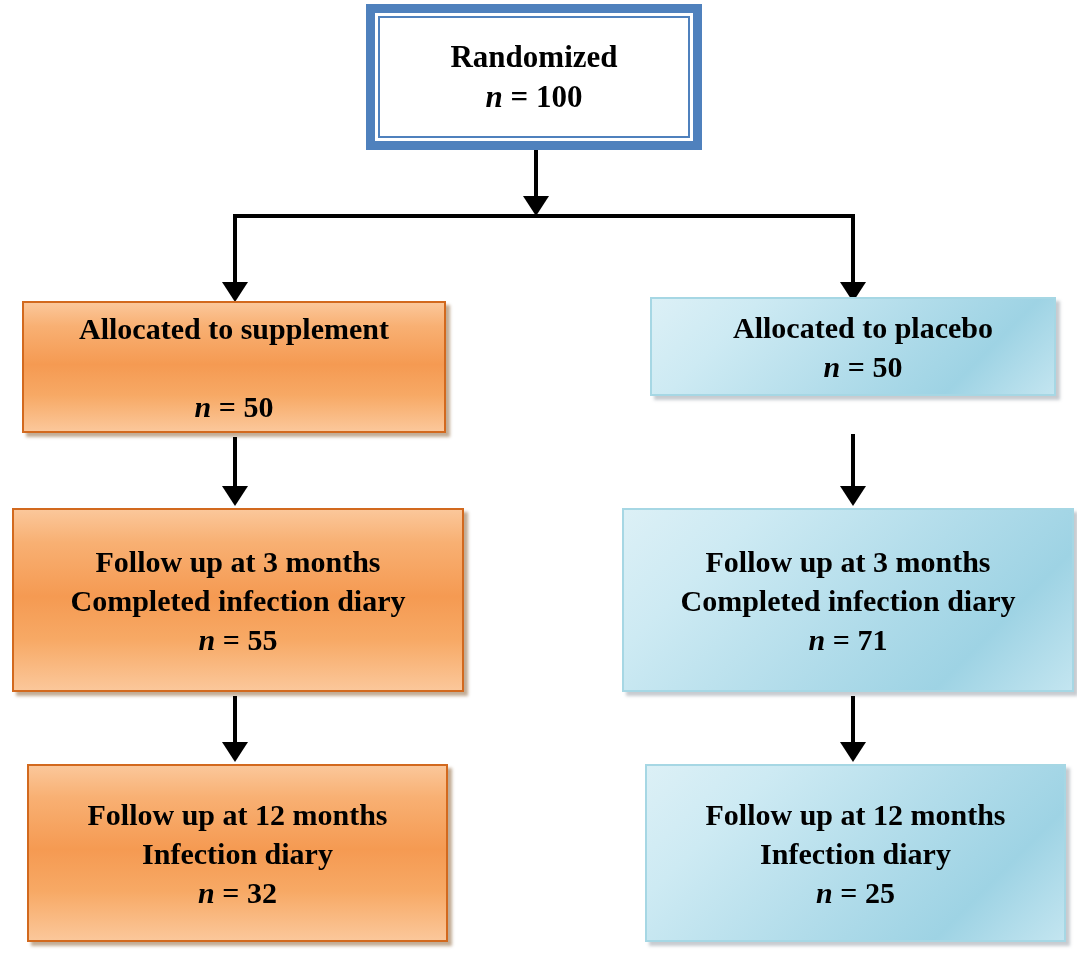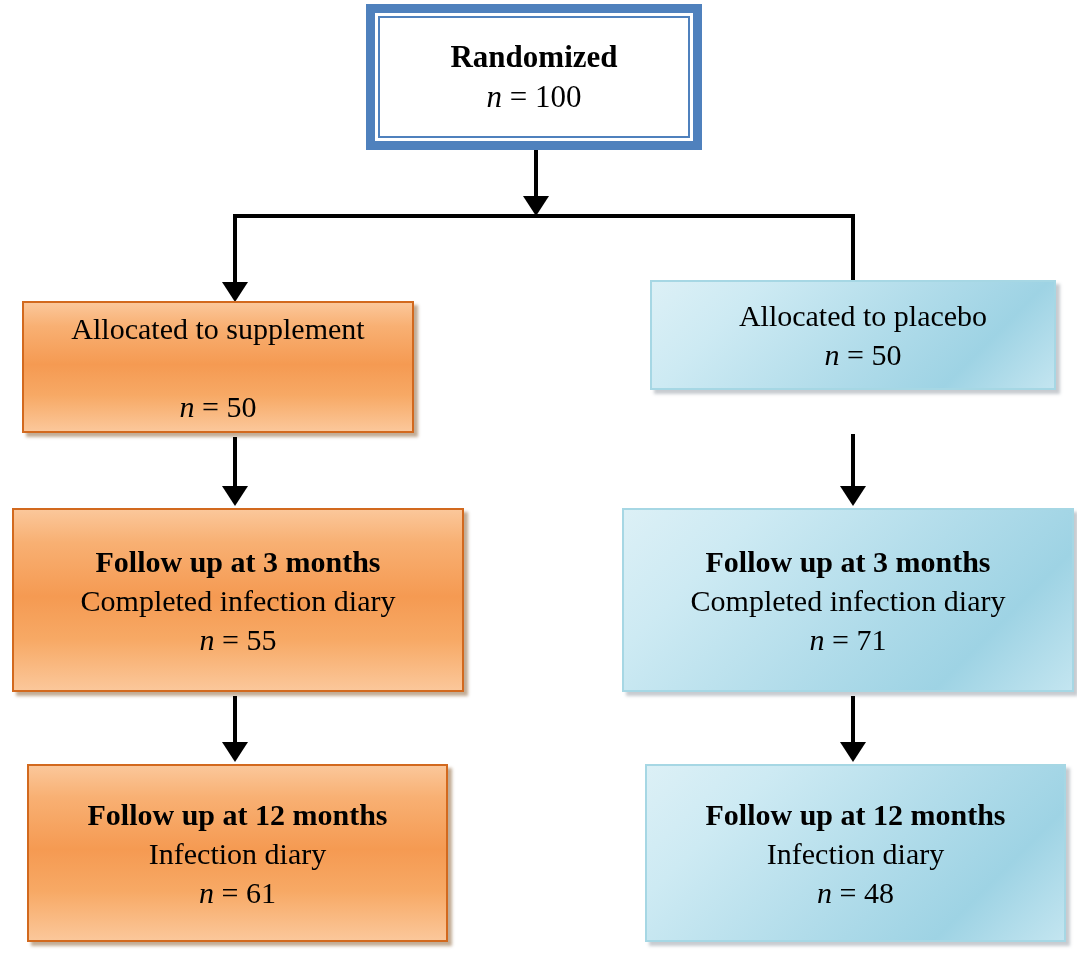--- a/index.html
+++ b/index.html
@@ -30,21 +30,21 @@
     align-items: center;
     justify-content: center;
     text-align: center;
     line-height: 1.30;
   }
   .node .line {
     display: block;
     white-space: nowrap;
   }
   .line.bold { font-weight: bold; }
-  .line.n    { font-weight: normal; }
+  .line.n    { font-weight: bold; }
   .nitalic   { font-style: italic; }
 
   
   .node--root {
     background: #ffffff;
     border: 9px solid #4F81BD;
     outline: none;
     box-shadow: inset 0 0 0 3px #ffffff, inset 0 0 0 5px #4F81BD;
     font-size: 31px;
   }
@@ -106,26 +106,26 @@
   <div class="arrowhead" style="left:523px; top:196px;"></div>
 
   <div class="conn conn-h" style="left:233px; top:214px; width:622px; height:4px;"></div>
 
   <div class="conn conn-v" style="left:233px; top:214px; width:4px; height:72px;"></div>
   <div class="arrowhead" style="left:222px; top:282px;"></div>
 
   <div class="conn conn-v" style="left:851px; top:214px; width:4px; height:72px;"></div>
   <div class="arrowhead" style="left:840px; top:282px;"></div>
 
-  <div class="node node--orange" style="left:22px; top:301px; width:392px; height:132px;gap:39px;">
+  <div class="node node--orange" style="left:22px; top:301px; width:424px; height:132px;gap:39px;">
     <span class="line n">Allocated to supplement</span>
     <span class="line n"><i class="nitalic">n </i><span>= 50</span></span>
   </div>
 
-  <div class="node node--teal" style="left:650px; top:280px; width:406px; height:110px;padding-left:20px;">
+  <div class="node node--teal" style="left:650px; top:297px; width:406px; height:99px;padding-left:20px;">
     <span class="line n">Allocated to placebo</span>
     <span class="line n"><i class="nitalic">n </i><span>= 50</span></span>
   </div>
 
   <div class="conn conn-v" style="left:233px; top:437px; width:4px; height:53px;"></div>
   <div class="arrowhead" style="left:222px; top:486px;"></div>
 
   <div class="conn conn-v" style="left:851px; top:434px; width:4px; height:56px;"></div>
   <div class="arrowhead" style="left:840px; top:486px;"></div>
 
@@ -143,22 +143,22 @@
 
   <div class="conn conn-v" style="left:233px; top:696px; width:4px; height:50px;"></div>
   <div class="arrowhead" style="left:222px; top:742px;"></div>
 
   <div class="conn conn-v" style="left:851px; top:696px; width:4px; height:50px;"></div>
   <div class="arrowhead" style="left:840px; top:742px;"></div>
 
   <div class="node node--orange" style="left:27px; top:764px; width:421px; height:178px;">
     <span class="line bold">Follow up at 12 months</span>
     <span class="line n">Infection diary</span>
-    <span class="line n"><i class="nitalic">n </i><span>= 61</span></span>
+    <span class="line n"><i class="nitalic">n </i><span>= 32</span></span>
   </div>
 
   <div class="node node--teal" style="left:645px; top:764px; width:421px; height:178px;">
     <span class="line bold">Follow up at 12 months</span>
     <span class="line n">Infection diary</span>
-    <span class="line n"><i class="nitalic">n </i><span>= 48</span></span>
+    <span class="line n"><i class="nitalic">n </i><span>= 25</span></span>
   </div>
 
 </div>
 
 </body></html>

